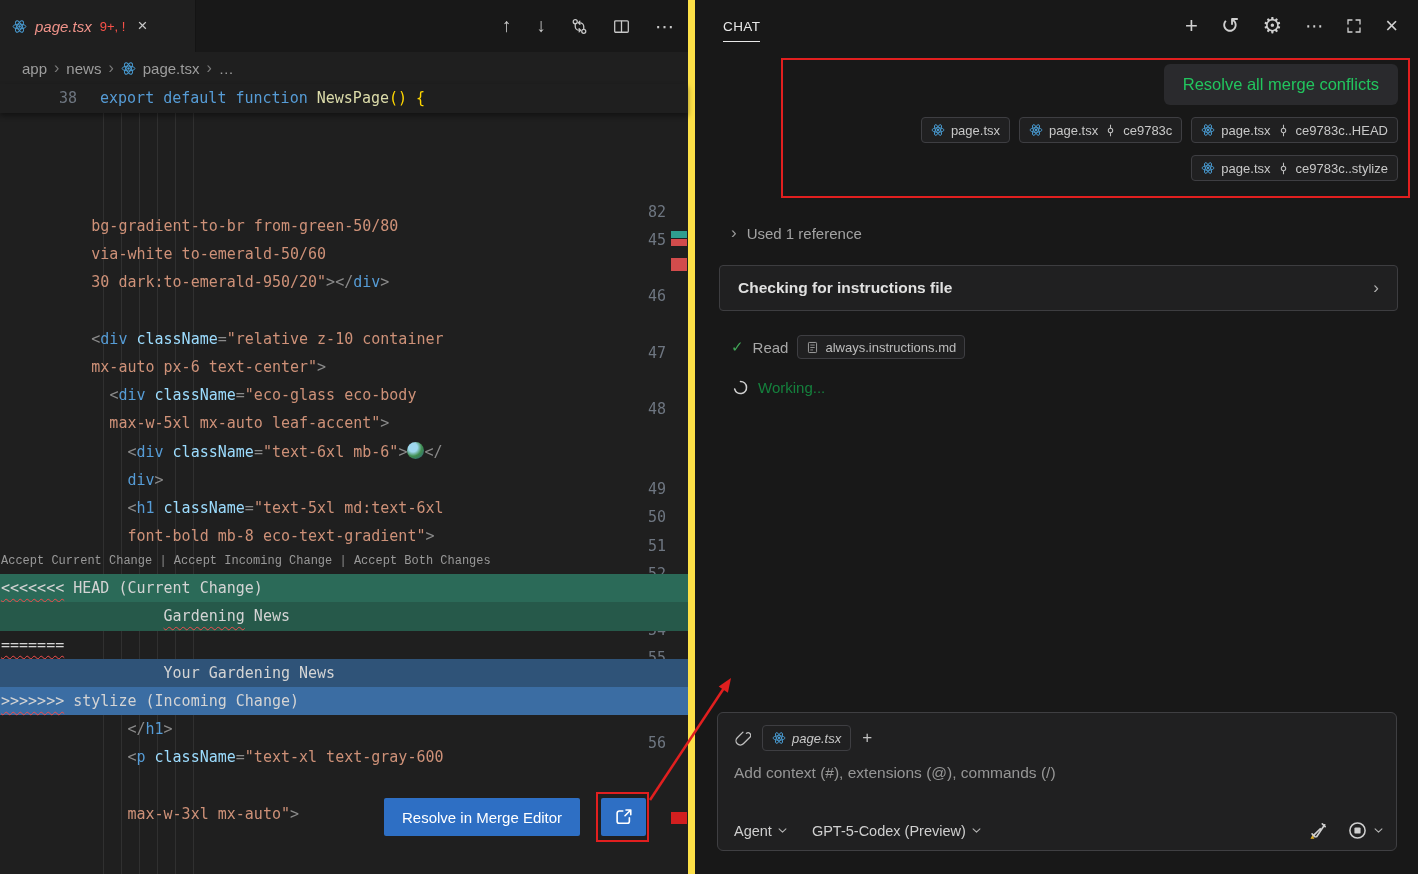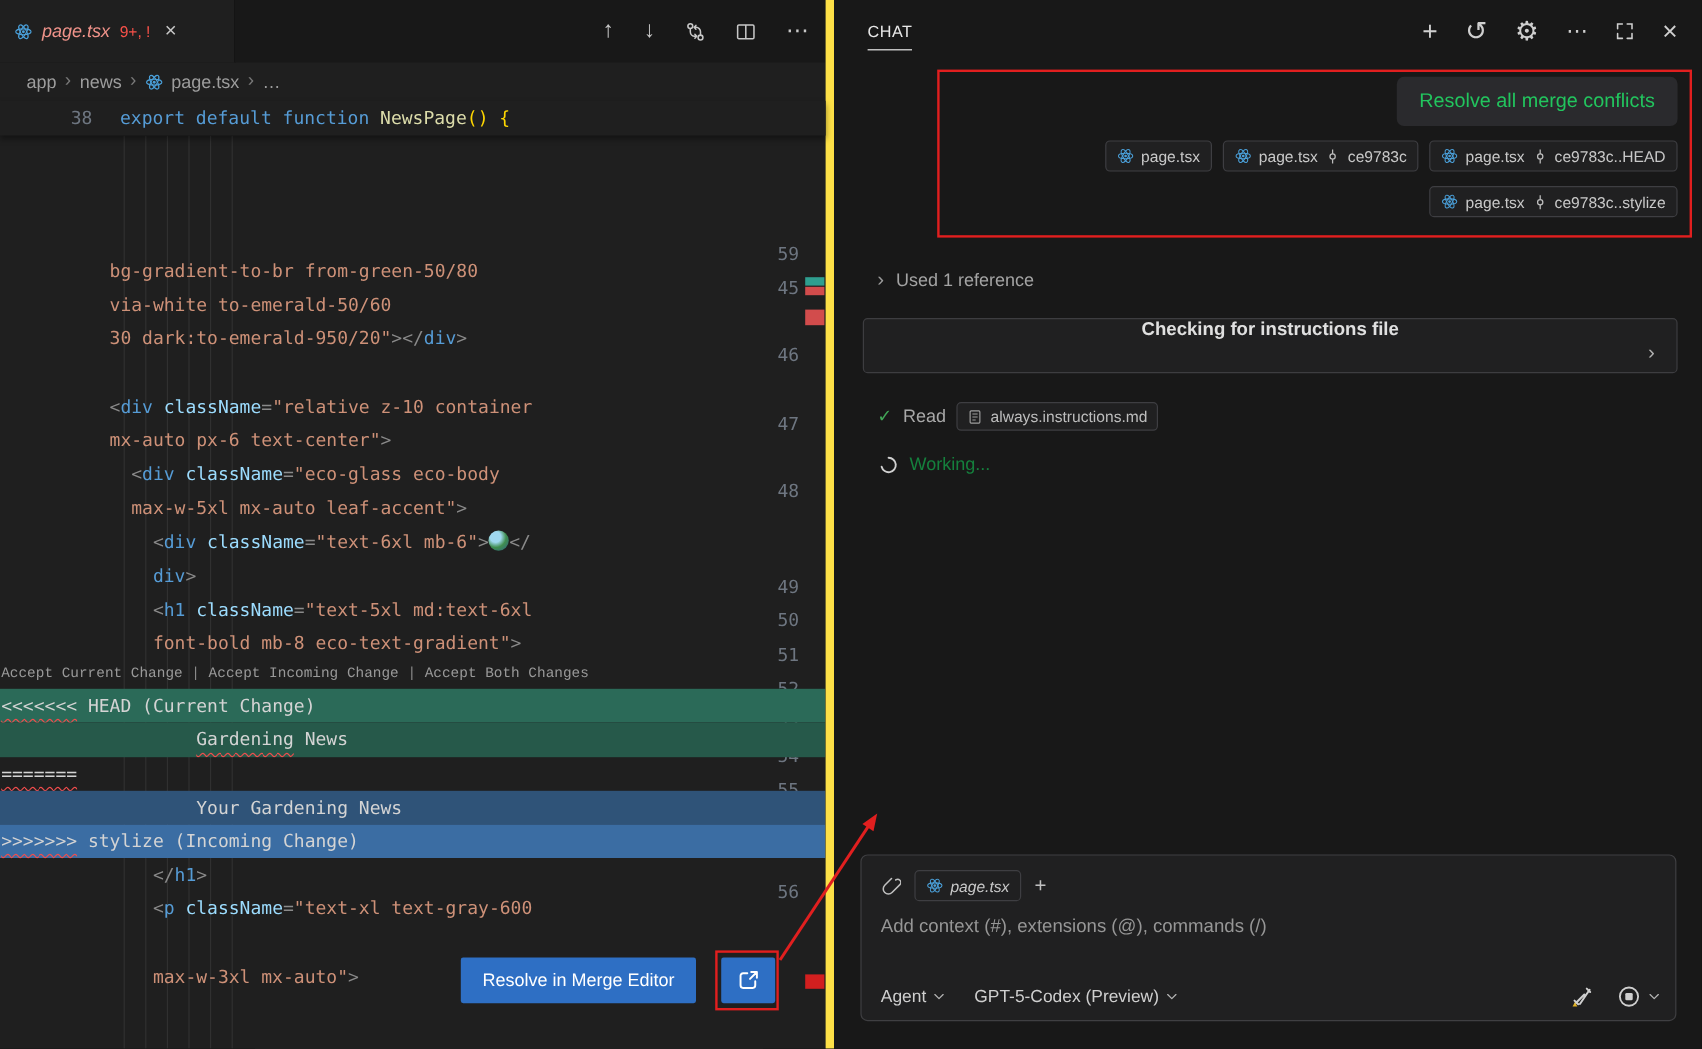--- a/index.html
+++ b/index.html
@@ -57,21 +57,21 @@
   .chat-actions .glyph { font-size:18px; }
   .chat-actions .big { font-size:22px; }
   #chat-body { position:absolute; left:0; top:52px; width:100%; padding:12px 20px 0 24px; }
   #user-msg { margin-left:auto; width:fit-content; background:#2a2a2d; border-radius:6px; padding:11px 19px; font-size:16.5px; color:#22c55e; }
   .chip-row { display:flex; justify-content:flex-end; gap:9px; margin-top:12px; }
   .chip { display:flex; align-items:center; gap:6px; height:26px; padding:0 9px; border:1px solid #3e3e42; border-radius:4px; background:#202021; font-size:13px; color:#c8c8c8; }
   .chip .atom { width:14px; height:14px; color:#4a9fd8; }
   .chip .commit { width:13px; height:13px; color:#bdbdbd; }
   .ref-row { margin:42px 0 0 12px; display:flex; align-items:center; gap:10px; color:#a3a3a3; font-size:15px; }
   .ref-chev { font-size:17px; color:#9a9a9a; }
-  #status-panel { margin-top:22px; height:46px; border:1px solid #3d3d40; border-radius:4px; background:#202021; display:flex; align-items:center; padding:0 18px; font-size:15.5px; font-weight:600; color:#e0e0e0;flex-direction:column; }
+  #status-panel { margin-top:22px; height:46px; border:1px solid #3d3d40; border-radius:4px; background:#202021; display:flex; align-items:center; padding:0 18px; font-size:15.5px; font-weight:600; color:#e0e0e0; }
   #status-panel .chev { margin-left:auto; font-weight:400; font-size:17px; color:#b0b0b0; }
   .read-row { margin:24px 0 0 12px; display:flex; align-items:center; gap:9px; font-size:15px; color:#a8a8a8; }
   .check { color:#41a657; font-size:15px; }
   .file-chip { display:flex; align-items:center; gap:6px; height:24px; padding:0 8px; border:1px solid #3e3e42; border-radius:4px; background:#202021; font-size:13px; color:#bdbdbd; }
   .file-chip .ic { width:13px; height:13px; color:#9d9d9d; }
   .working-row { margin:20px 0 0 14px; display:flex; align-items:center; gap:10px; font-size:15px; color:#15803d; }
   .spinner { width:15px; height:15px; color:#cfcfcf; animation:spin 1.1s linear infinite; }
   @keyframes spin { to { transform:rotate(360deg); } }
 
   
@@ -204,21 +204,21 @@
           <div class="guide" style="left: 121px;"></div>
           <div class="guide" style="left: 139px;"></div>
           <div class="guide" style="left: 157px;"></div>
           <div class="guide" style="left: 175px;"></div>
           <div class="guide" style="left: 193px;"></div>
         </div>
       <div id="code-rows">
           <div class="crow"><span class="gutter"></span><span class="cline"><span class="sg s">          bg-gradient-to-br from-green-50/80</span></span></div>
           <div class="crow"><span class="gutter"></span><span class="cline"><span class="sg s">          via-white to-emerald-50/60</span></span></div>
           <div class="crow"><span class="gutter"></span><span class="cline"><span class="sg s">          30 dark:to-emerald-950/20"</span><span class="sg p">&gt;&lt;/</span><span class="sg t">div</span><span class="sg p">&gt;</span></span></div>
-          <div class="crow"><span class="gutter">59</span><span class="cline"></span></div>
+          <div class="crow"><span class="gutter">82</span><span class="cline"></span></div>
           <div class="crow"><span class="gutter">45</span><span class="cline"><span class="sg d">          </span><span class="sg p">&lt;</span><span class="sg t">div</span><span class="sg d"> </span><span class="sg a">className</span><span class="sg p">=</span><span class="sg s">"relative z-10 container</span></span></div>
           <div class="crow"><span class="gutter"></span><span class="cline"><span class="sg s">          mx-auto px-6 text-center"</span><span class="sg p">&gt;</span></span></div>
           <div class="crow"><span class="gutter">46</span><span class="cline"><span class="sg d">            </span><span class="sg p">&lt;</span><span class="sg t">div</span><span class="sg d"> </span><span class="sg a">className</span><span class="sg p">=</span><span class="sg s">"eco-glass eco-body</span></span></div>
           <div class="crow"><span class="gutter"></span><span class="cline"><span class="sg s">            max-w-5xl mx-auto leaf-accent"</span><span class="sg p">&gt;</span></span></div>
           <div class="crow"><span class="gutter">47</span><span class="cline"><span class="sg d">              </span><span class="sg p">&lt;</span><span class="sg t">div</span><span class="sg d"> </span><span class="sg a">className</span><span class="sg p">=</span><span class="sg s">"text-6xl mb-6"</span><span class="sg p">&gt;</span><span class="sg em">🌍</span><span class="sg p">&lt;/</span></span></div>
           <div class="crow"><span class="gutter"></span><span class="cline"><span class="sg d">              </span><span class="sg t">div</span><span class="sg p">&gt;</span></span></div>
           <div class="crow"><span class="gutter">48</span><span class="cline"><span class="sg d">              </span><span class="sg p">&lt;</span><span class="sg t">h1</span><span class="sg d"> </span><span class="sg a">className</span><span class="sg p">=</span><span class="sg s">"text-5xl md:text-6xl</span></span></div>
           <div class="crow"><span class="gutter"></span><span class="cline"><span class="sg s">              font-bold mb-8 eco-text-gradient"</span><span class="sg p">&gt;</span></span></div>
           <div class="crow lens-row"><span class="gutter"></span><span class="cline"><span class="lens-link">Accept Current Change</span><span class="lens-sep"> | </span><span class="lens-link">Accept Incoming Change</span><span class="lens-sep"> | </span><span class="lens-link">Accept Both Changes</span></span></div>
           <div class="crow"><span class="gutter">49</span><span class="cline bg-cur-head"><span class="sg d sq">&lt;&lt;&lt;&lt;&lt;&lt;&lt;</span><span class="sg d"> HEAD (Current Change)</span></span></div>

